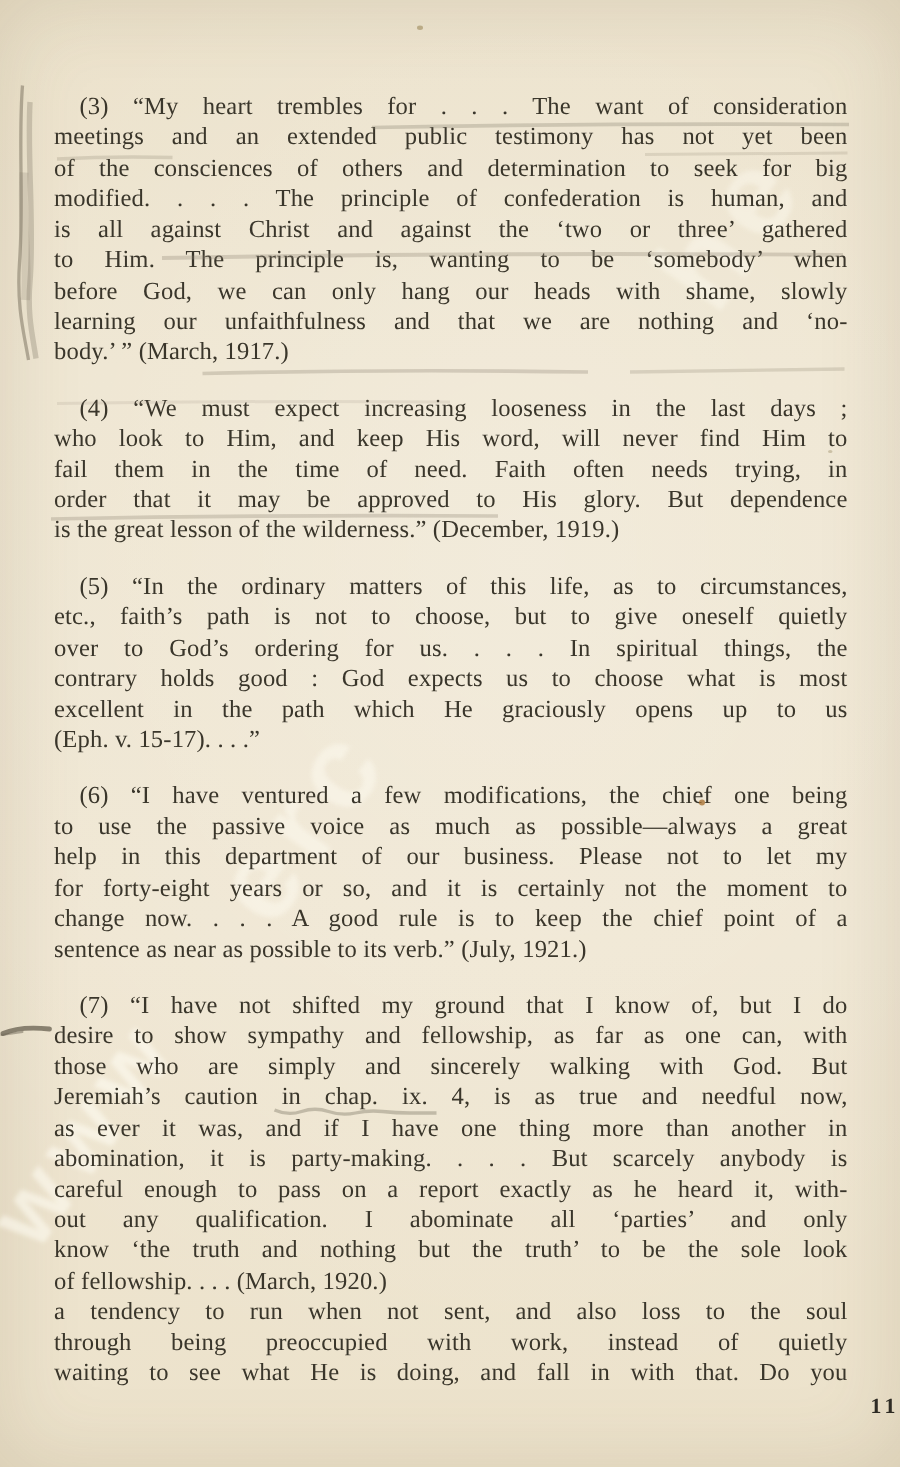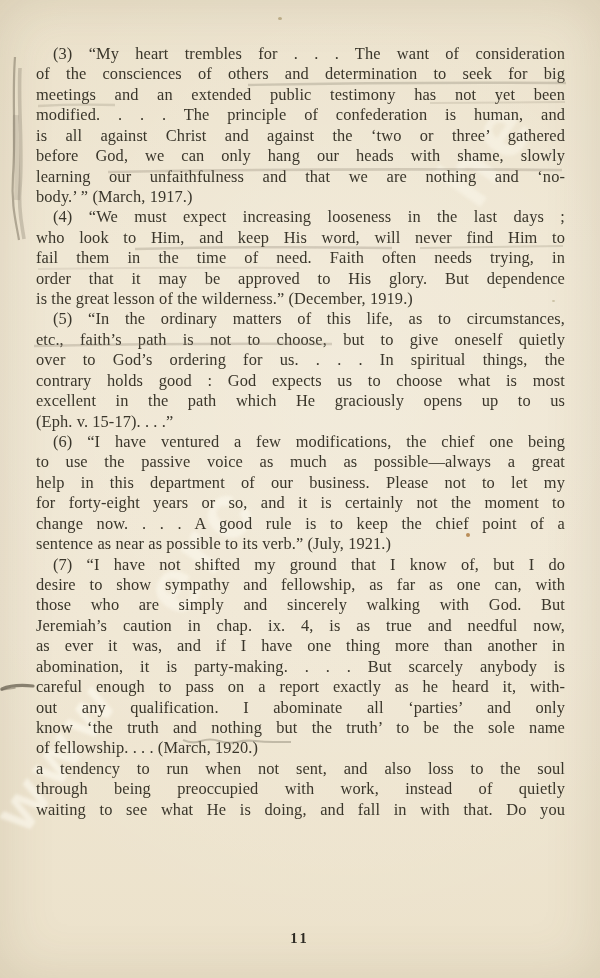--- a/index.html
+++ b/index.html
@@ -26,26 +26,26 @@
   }
   .line {
     height: 20.43px;
     line-height: 20.43px;
     text-align: justify;
     text-align-last: justify;
     overflow: hidden;
     white-space: normal;
   }
   .line.last { text-align-last: left; }
-  .line.indent { text-indent: 17px; }
+  .line.indent { text-indent: 17px; margin-top: 17px; }
   .it { }
   .page-number {
     position: absolute;
     top: 930px; left: 0; width: 100%;
-    text-align: center;
+    text-align: right;
     font-size: 14.5px;
     font-weight: 700;
     letter-spacing: 3px;
     color: #2e2b24;
   }
   .pencil-layer {
     position: absolute; left: 0; top: 0;
     width: 600px; height: 978px;
     pointer-events: none;
   }
@@ -72,24 +72,25 @@
 
 <div class="page">
 
   <div class="wm wm1">www</div>
   <div class="wm wm2">erc</div>
   <div class="wm wm3">he</div>
 
   <div class="text-block">
       <div class="paragraph">
         <div class="line indent"><span>(3) “My heart trembles for . . . The want of consideration</span></div>
+        <div class="line"><span>meetings and an extended public testimony has not yet been</span></div>
         <div class="line"><span>of the consciences of others and determination to seek for big</span></div>
-        <div class="line"><span>meetings and an extended public testimony has not yet been</span></div>
         <div class="line"><span>modified. . . . The principle of confederation is human, and</span></div>
         <div class="line"><span>is all </span><span class="it">against</span><span> Christ and against the ‘two or three’ gathered</span></div>
+        <div class="line"><span class="it">to Him</span><span>. The principle is, wanting to be ‘somebody’ when</span></div>
         <div class="line"><span>before God, we can only hang our heads with shame, </span><span class="it">slowly</span></div>
         <div class="line"><span>learning our </span><span class="it">un</span><span>faithfulness and that we are </span><span class="it">nothing</span><span> and ‘</span><span class="it">no-</span></div>
         <div class="line last"><span class="it">body.</span><span>’ ” (</span><span class="it">March</span><span>, 1917.)</span></div>
       </div>
       <div class="paragraph">
         <div class="line indent"><span>(4) “We must expect increasing looseness in the last days ;</span></div>
         <div class="line"><span>who look to Him, and keep His </span><span class="it">word</span><span>, will never find Him to</span></div>
         <div class="line"><span>fail them in the time of need. Faith often needs trying, in</span></div>
         <div class="line"><span>order that it may be approved to His glory. But </span><span class="it">dependence</span></div>
         <div class="line last"><span>is the great lesson of the wilderness.” (</span><span class="it">December</span><span>, 1919.)</span></div>
@@ -112,21 +113,21 @@
       </div>
       <div class="paragraph">
         <div class="line indent"><span>(7) “I have not shifted my ground that I know of, but I do</span></div>
         <div class="line"><span>desire to show sympathy and fellowship, </span><span class="it">as far as one can</span><span>, with</span></div>
         <div class="line"><span>those who are simply and sincerely walking with God. But</span></div>
         <div class="line"><span>Jeremiah’s caution in chap. ix. 4, is as true and needful now,</span></div>
         <div class="line"><span>as ever it was, and if I have one thing more than another in</span></div>
         <div class="line"><span>abomination, it is party-making. . . . But scarcely anybody is</span></div>
         <div class="line"><span>careful enough to pass on a report </span><span class="it">exactly</span><span> as he heard it, with-</span></div>
         <div class="line"><span>out any qualification. I abominate all ‘parties’ and only</span></div>
-        <div class="line"><span>know ‘the truth and nothing but the truth’ to be the </span><span class="it">sole</span><span> name</span></div>
+        <div class="line"><span>know ‘the truth and nothing but the truth’ to be the </span><span class="it">sole</span><span> look</span></div>
         <div class="line last"><span>of fellowship. . . . (</span><span class="it">March</span><span>, 1920.)</span></div>
       </div>
       <div class="paragraph">
         <div class="line"><span>a tendency to run when </span><span class="it">not</span><span> sent, and also loss to the soul</span></div>
         <div class="line"><span>through being preoccupied with work, instead of quietly</span></div>
         <div class="line"><span>waiting to see what He </span><span class="it">is doing</span><span>, and fall in with </span><span class="it">that</span><span>. Do you</span></div>
       </div>
     </div>
 
   <div class="page-number">11</div>

